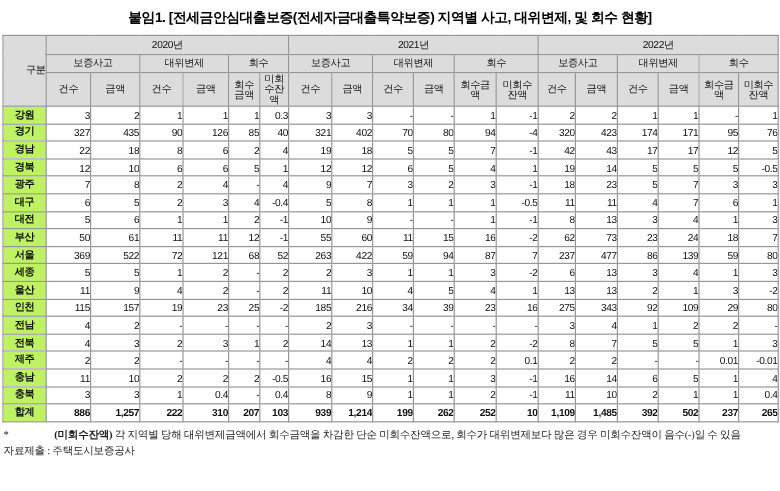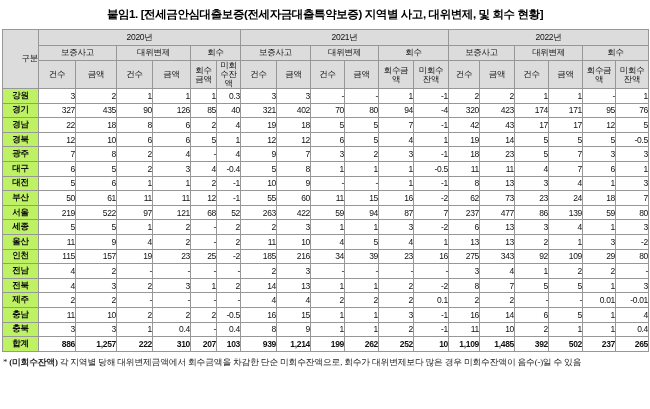--- a/index.html
+++ b/index.html
@@ -65,21 +65,21 @@
   tbody tr.total th, tbody tr.total td { font-weight: bold; }
   .footnotes {
     margin-top: 4px;
     padding-left: 1px;
     font-family: "Liberation Serif", serif;
     font-size: 8.8px;
     line-height: 13.5px;
     color: #1c1c1c;
     letter-spacing: -0.2px;
   }
-  .footnotes b { font-family: Liberation Serif, serif; }
+  .footnotes b { font-family: Liberation Serif, serif; margin-left: 36px; }
 </style>
 </head>
 <body>
 
 <div class="page">
 
   <div class="title">붙임1. [전세금안심대출보증(전세자금대출특약보증) 지역별 사고, 대위변제, 및 회수 현황]</div>
 
   <table class="grid">
     <colgroup>
@@ -306,23 +306,23 @@
           <td>-2</td>
           <td>62</td>
           <td>73</td>
           <td>23</td>
           <td>24</td>
           <td>18</td>
           <td>7</td>
         </tr>
         <tr>
           <th>서울</th>
-          <td>219</td>
+          <td>369</td>
           <td>522</td>
-          <td>97</td>
+          <td>72</td>
           <td>121</td>
           <td>68</td>
           <td>52</td>
           <td>263</td>
           <td>422</td>
           <td>59</td>
           <td>94</td>
           <td>87</td>
           <td>7</td>
           <td>237</td>
@@ -519,15 +519,16 @@
           <td>392</td>
           <td>502</td>
           <td>237</td>
           <td>265</td>
         </tr>
       </tbody>
   </table>
 
   <div class="footnotes">
     <div><span>* </span><b>(미회수잔액)</b><span> 각 지역별 당해 대위변제금액에서 회수금액을 차감한 단순 미회수잔액으로, 회수가 대위변제보다 많은 경우 미회수잔액이 음수(-)일 수 있음</span></div>
+    <div>자료제출 : 주택도시보증공사</div>
   </div>
 
 </div>
 
 </body></html>

